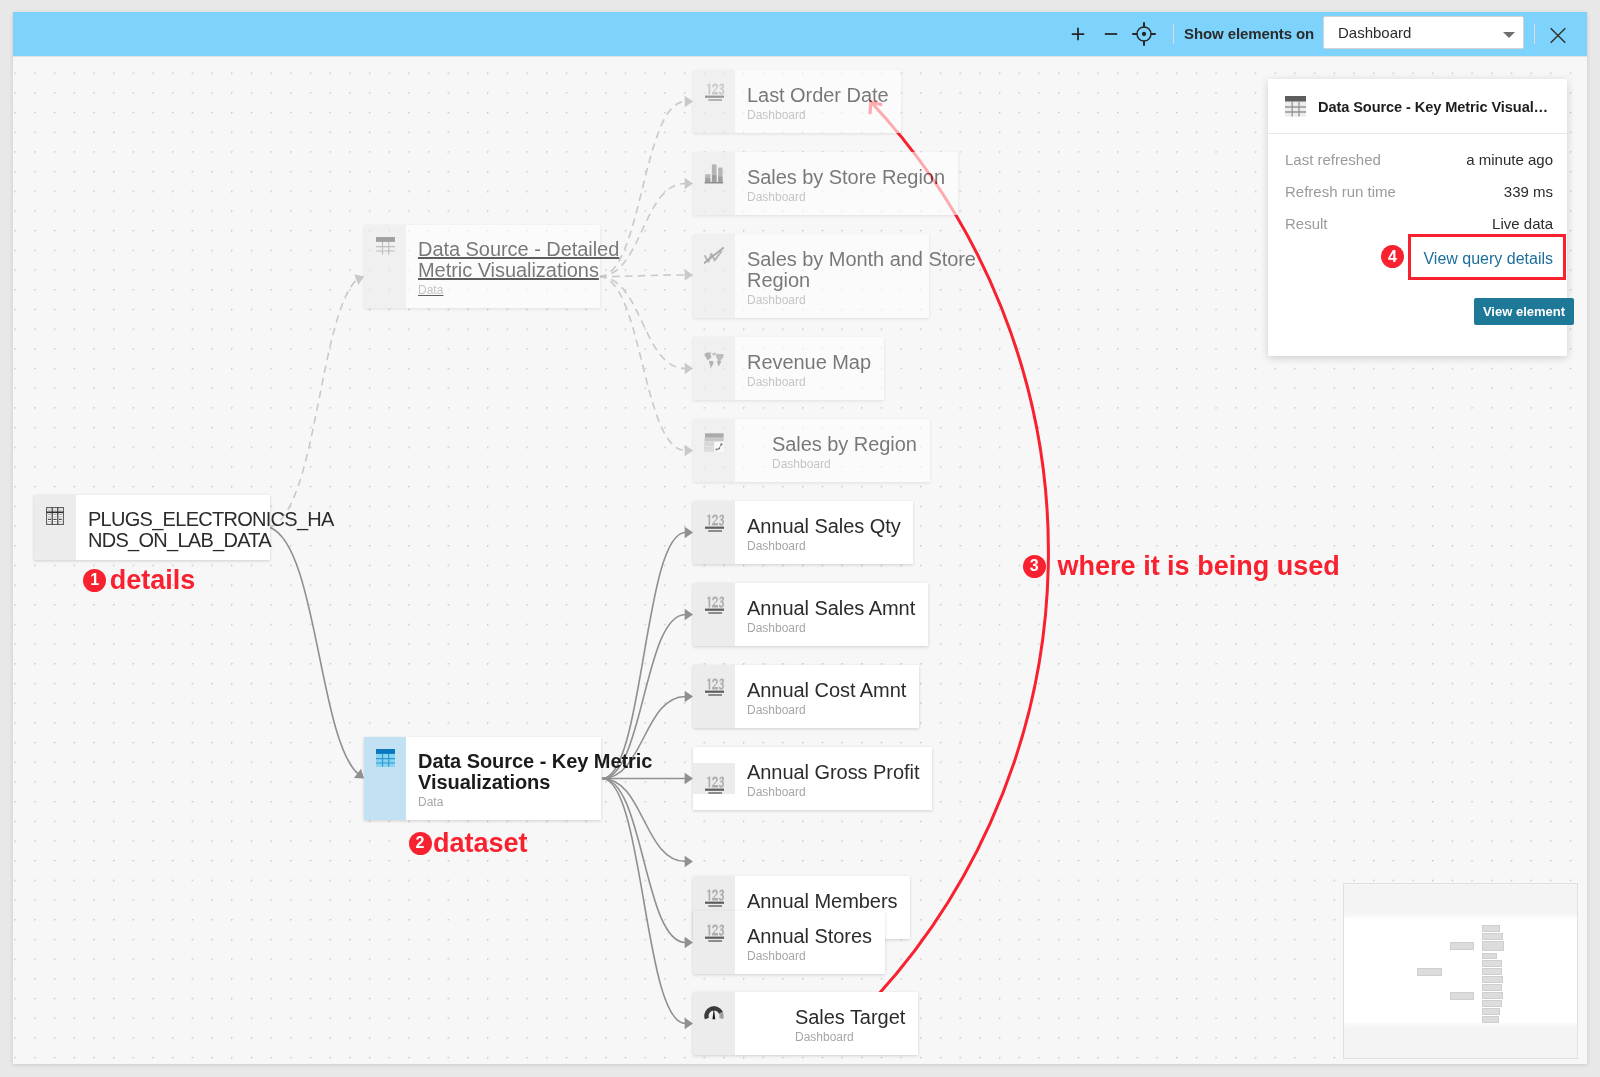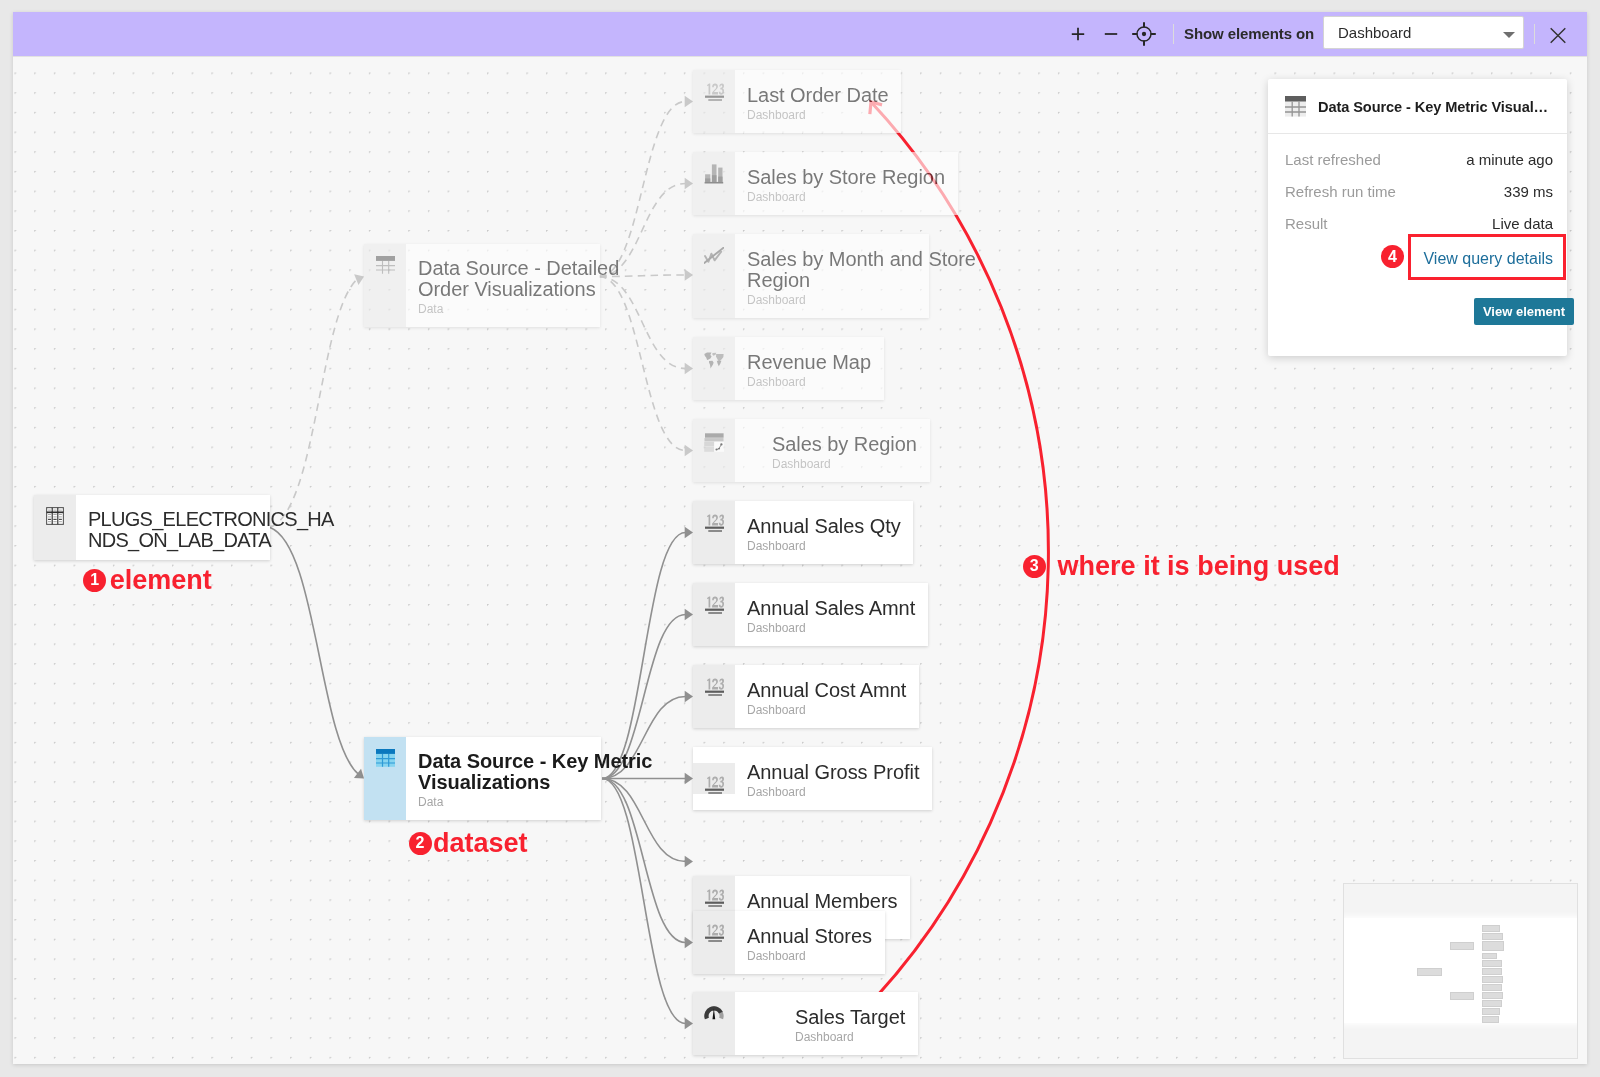--- a/index.html
+++ b/index.html
@@ -2,21 +2,21 @@
 <html><head>
 <meta charset="utf-8">
 <title>Lineage</title>
 <style>
   html,body{margin:0;padding:0;}
   body{width:1600px;height:1077px;overflow:hidden;background:#e8e8e8;
        font-family:"Liberation Sans",sans-serif;-webkit-font-smoothing:antialiased;}
   #app{position:absolute;left:13px;top:12px;width:1574px;height:1052px;background:#f7f7f7;
        box-shadow:0 1px 4px rgba(0,0,0,.14);}
   
-  #toolbar{position:absolute;left:0;top:0;width:1574px;height:44px;background:#c4b5fd;
+  #toolbar{position:absolute;left:0;top:0;width:1574px;height:44px;background:#7dd3fc;
            border-bottom:1px solid #e2e2e2;}
   .tbtn{position:absolute;top:11px;width:22px;height:22px;cursor:pointer;}
   .tsep{position:absolute;top:12px;width:1px;height:20px;background:#dcdcdc;}
   #lblShow{position:absolute;top:13px;font-size:15px;font-weight:700;color:#2b2b2b;letter-spacing:-.1px;}
   #ddl{position:absolute;left:1310px;top:4px;width:201px;height:33px;background:#fff;
        border:1px solid #d4d4d4;border-radius:2px;box-sizing:border-box;cursor:pointer;}
   #ddlv{position:absolute;left:14px;top:7px;font-size:15px;color:#2b2b2b;}
   #ddlc{position:absolute;right:7.6px;top:14.5px;width:0;height:0;border-left:6.7px solid transparent;
         border-right:6.7px solid transparent;border-top:6.7px solid #6f6f6f;}
   
@@ -162,33 +162,33 @@
                 <rect x="7.3" y="14.2" width="3.4" height="1"></rect>
                 <rect x="12.9" y="14.2" width="3" height="1"></rect>
               </g>
             </svg>
           </div>
           <div class="body">
             <div class="ttl">PLUGS_ELECTRONICS_HA</div>
             <div class="ttl">NDS_ON_LAB_DATA</div>
           </div>
         </div>
-        <div class="node node-detailed dim" style="left: 351px; top: 187px; height: 83px; width: 236px;">
+        <div class="node node-detailed dim" style="left: 351px; top: 168px; height: 83px; width: 236px; text-decoration: underline;">
           <div class="ico">
             <svg style="margin-top:0.9px" width="19" height="18" viewBox="0 0 19 18">
               <rect x="0" y="0" width="19" height="17.8" fill="#ececec"></rect>
               <rect x="0" y="0" width="19" height="4.9" fill="#6b6b6b"></rect>
               <g stroke="#9c9c9c" stroke-width="1.1">
                 <path d="M6.5 4.9V17.8M12.7 4.9V17.8M0 9.6H19M0 14H19"></path>
               </g>
             </svg>
           </div>
           <div class="body">
             <div class="ttl">Data Source - Detailed</div>
-            <div class="ttl">Order Visualizations</div>
+            <div class="ttl">Metric Visualizations</div>
             <div class="sub">Data</div>
           </div>
         </div>
         <div class="node node-keymetric sel" style="left: 351px; top: 680px; height: 83px; width: 237px;">
           <div class="ico">
             <svg style="margin-top:0.9px" width="19" height="18" viewBox="0 0 19 18">
               <rect x="0" y="0" width="19" height="17.8" fill="#86d4f0"></rect>
               <rect x="0" y="0" width="19" height="4.9" fill="#0a78be"></rect>
               <g stroke="#2e9ad6" stroke-width="1.2">
                 <path d="M6.5 4.9V17.8M12.7 4.9V17.8M0 9.6H19M0 14H19"></path>
@@ -394,21 +394,21 @@
           </div>
           <div class="body">
             <div class="ttl">Sales Target</div>
             <div class="sub">Dashboard</div>
           </div>
         </div>
       </div>
     <div id="annlayer">
         <div class="ann" style="left: 70.3px; top: 511.5px;">
           <div class="annnum">1</div>
-          <div class="anntx" style="margin-left:3.5px">element</div>
+          <div class="anntx" style="margin-left:3.5px">details</div>
         </div>
         <div class="ann" style="left: 395.5px; top: 774.5px;">
           <div class="annnum">2</div>
           <div class="anntx" style="margin-left:1.5px">dataset</div>
         </div>
         <div class="ann" style="left: 1009.6px; top: 497.5px;">
           <div class="annnum">3</div>
           <div class="anntx" style="margin-left:12px">where it is being used</div>
         </div>
       </div>

